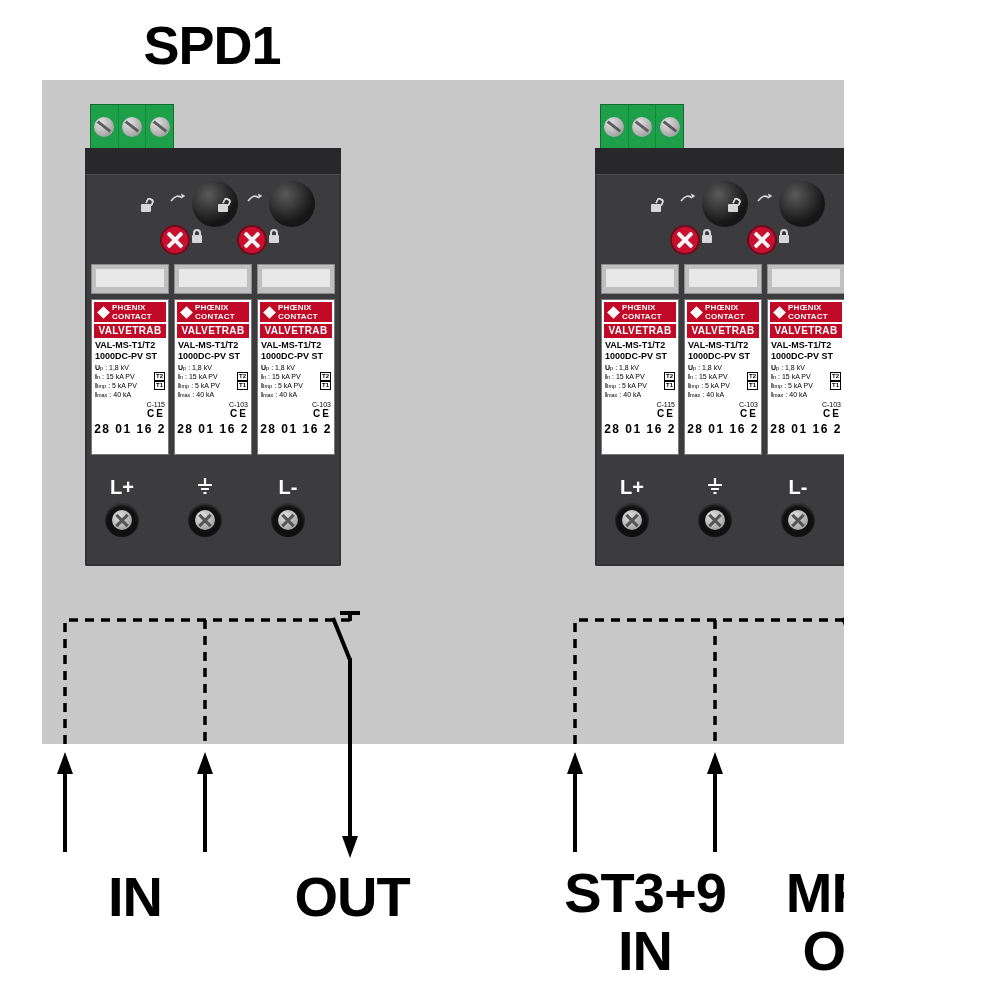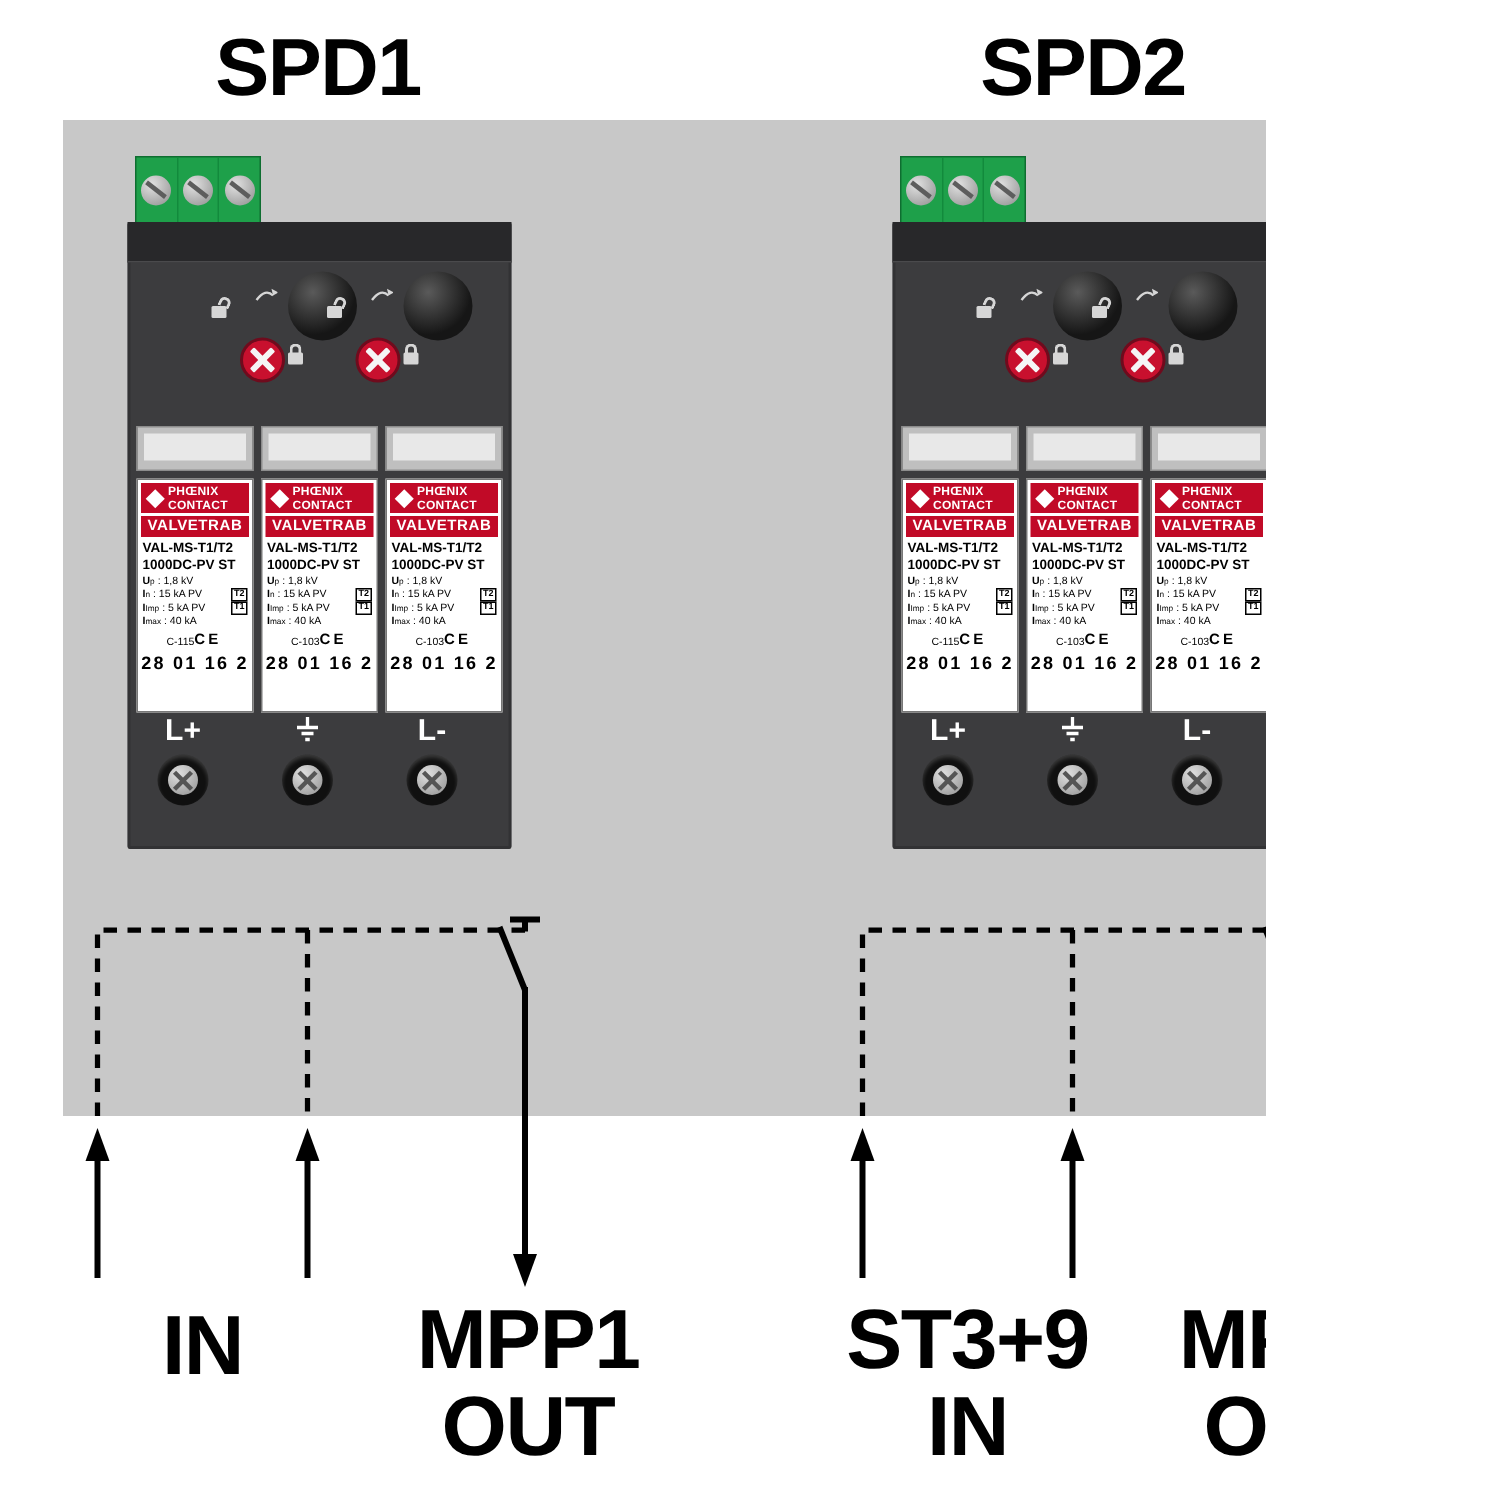--- a/index.html
+++ b/index.html
@@ -41,40 +41,40 @@
   .lock{position:absolute;width:10px;height:8px;background:#d6d6d6;border-radius:1px;}
   .lock::before{content:'';position:absolute;top:-6px;width:8px;height:7px;border:2px solid #d6d6d6;border-bottom:none;
                 border-radius:5px 5px 0 0;box-sizing:border-box;}
   .lock.closed::before{left:1px;}
   .lock.open::before{left:5px;transform:rotate(25deg);}
   .lk-o1{left:56px;top:100px}.lk-c1{left:107px;top:131px}
   .lk-o2{left:133px;top:100px}.lk-c2{left:184px;top:131px}
   .arc{position:absolute;}
   .a1{left:84px;top:85px}.a2{left:161px;top:85px}
 
-  .module-row{position:absolute;left:6px;top:160px;display:flex;gap:5px;margin-top:20px;}
+  .module-row{position:absolute;left:6px;top:160px;display:flex;gap:5px;}
   .module{width:78px;}
   .window{height:30px;background:#bfbfbf;border:1px solid #8c8c8c;box-sizing:border-box;position:relative;}
   .window::after{content:'';position:absolute;left:4px;top:4px;right:4px;bottom:6px;background:#e8e8e8;}
   .mlabel{margin-top:5px;height:156px;background:#fff;border:1px solid #777;box-sizing:border-box;overflow:hidden;}
 
   .brand{margin:2px;background:#c10a27;color:#fff;display:flex;align-items:center;height:20px;padding:0 2px;}
   .diamond{width:9px;height:9px;background:#fff;transform:rotate(45deg);margin:0 4px 0 3px;flex:none;}
   .btxt{display:flex;flex-direction:column;font-size:8px;font-weight:bold;line-height:9px;letter-spacing:.2px;}
   .series{margin:2px 2px 0;background:#c10a27;color:#fff;text-align:center;font-size:10px;font-weight:bold;
           height:14px;line-height:14px;letter-spacing:.4px;}
   .model{padding:2px 3px 0;font-size:9px;font-weight:bold;line-height:10.5px;}
   .specs{padding:2px 3px 0;}
   .spec-line{display:flex;align-items:center;font-size:7px;line-height:9px;white-space:nowrap;}
   .ssym{font-weight:bold;}
   .ssub{font-size:5.5px;align-self:flex-end;line-height:8px;}
   .sval{margin-left:2px;}
   .sbox{margin-left:auto;border:1px solid #000;font-size:6px;line-height:7px;padding:0 1px;font-weight:bold;}
   .sbox:empty{display:none;}
-  .cert-row{display:flex;justify-content:flex-start;align-items:flex-end;padding:2px 19px 0;font-size:7px;}
+  .cert-row{display:flex;justify-content:center;align-items:flex-end;padding:2px 3px 0;font-size:7px;flex-direction:column;}
   .ce{font-size:10px;font-weight:bold;letter-spacing:2px;}
   .code{text-align:center;font-size:12px;font-weight:800;letter-spacing:1.5px;margin-top:3px;}
 
   .tlabel{position:absolute;color:#fff;font-size:20px;font-weight:bold;top:372px;width:60px;text-align:center;}
   .tl1{left:7px}.tl3{left:173px}
   .ground{position:absolute;left:110px;top:374px;}
   .term-screw{position:absolute;width:34px;height:34px;border-radius:50%;background:#101010;top:399px;
               box-shadow:inset 0 2px 3px rgba(255,255,255,.18);}
   .term-screw .head{position:absolute;left:7px;top:7px;width:20px;height:20px;border-radius:50%;
               background:radial-gradient(circle at 35% 30%,#e0e0e0,#909090);}
@@ -93,21 +93,20 @@
   .conn .sub{margin-top:4px;}
 </style>
 </head>
 <body>
 
 <div class="stage">
 
   <div class="panel"></div>
 
   <div class="title t1">SPD1</div>
-  <div class="title t2">SPD2</div>
 
   <div class="device-mount dm0">
   <div class="device">
     <div class="green-block">
       <span class="g-cell">
             <span class="g-screw"></span>
           </span>
       <span class="g-cell">
             <span class="g-screw"></span>
           </span>
@@ -521,21 +520,20 @@
       <polygon points="57,774 73,774 65,752"></polygon>
       <path class="solid" d="M205 852 V772"></path>
       <polygon points="197,774 213,774 205,752"></polygon>
     </g>
   </svg>
 
   <div class="conn c1">
     <div class="sub">IN</div>
   </div>
   <div class="conn c2">
-    <div>MPP1</div>
     <div class="sub">OUT</div>
   </div>
   <div class="conn c3">
     <div>ST3+9</div>
     <div class="sub">IN</div>
   </div>
   <div class="conn c4">
     <div>MPP2</div>
     <div class="sub">OUT</div>
   </div>

